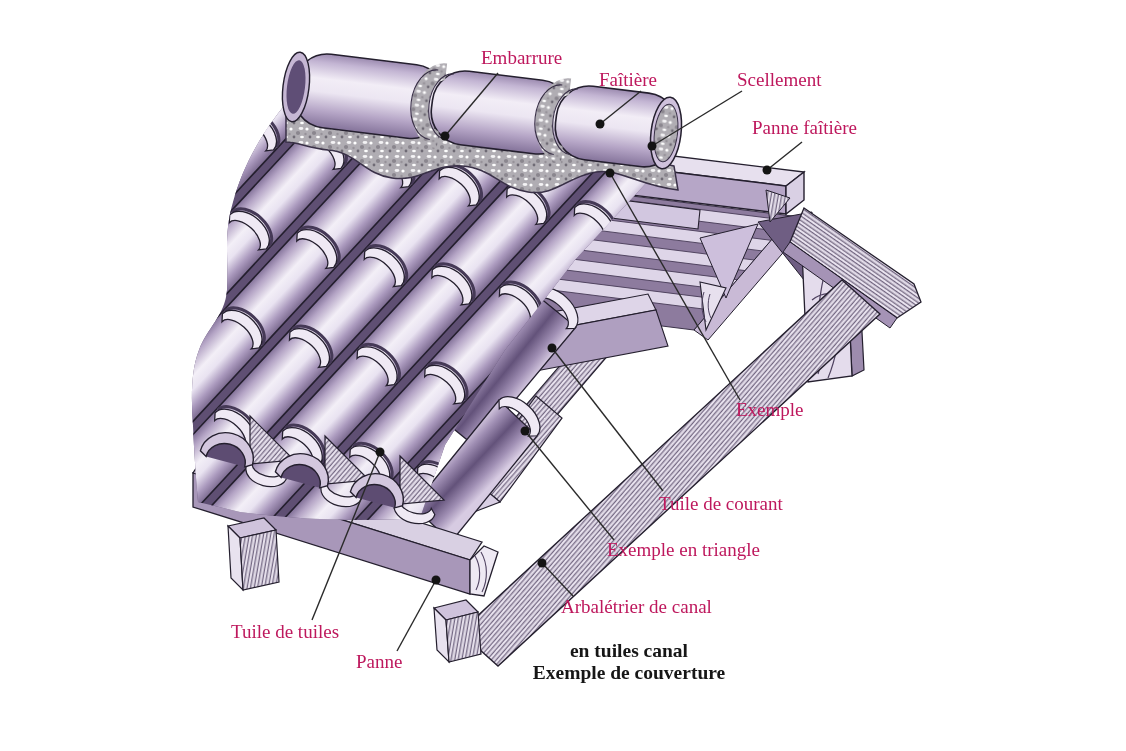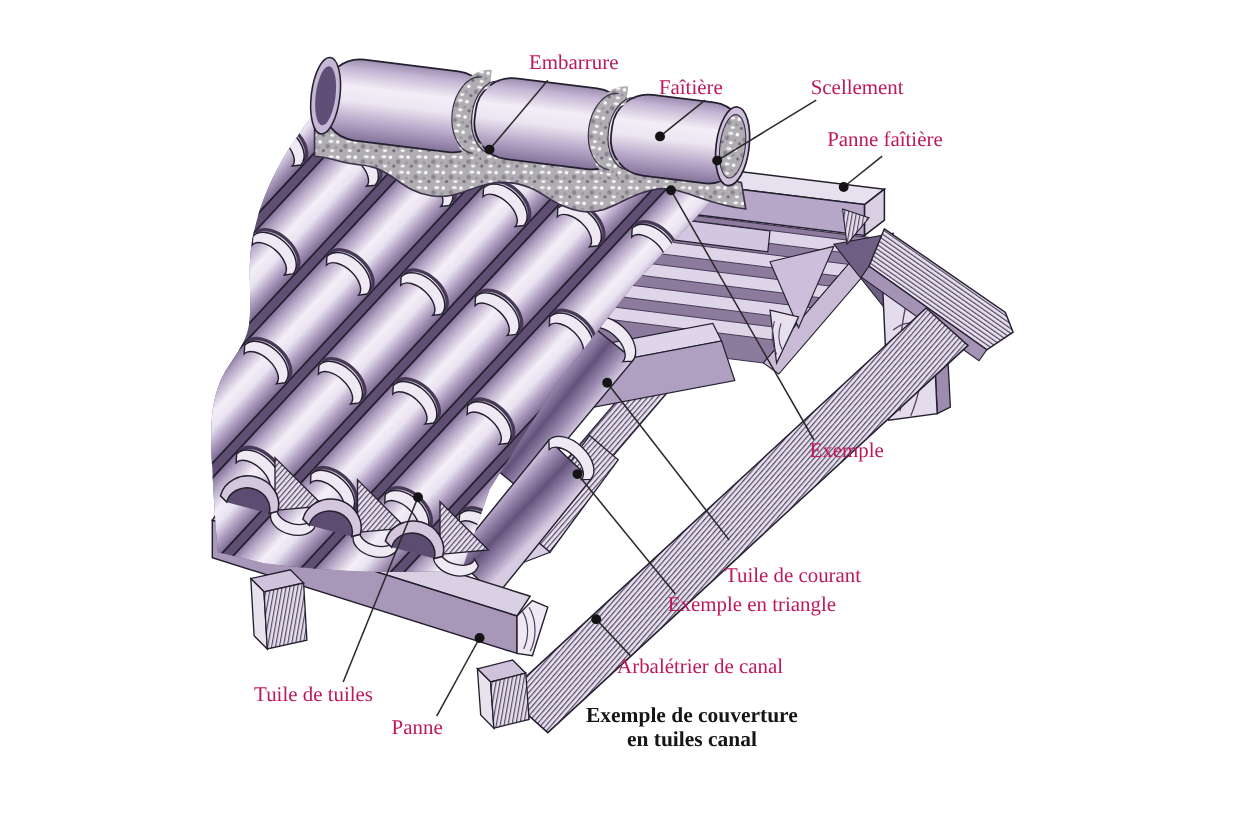--- a/index.html
+++ b/index.html
@@ -487,24 +487,24 @@
     <circle cx="380" cy="452" r="4.5"></circle>
         <circle cx="436" cy="580" r="4.5"></circle>
   </g>
 </svg>
 
 <div class="lbl" style="left:481px;top:47px">Embarrure</div>
 <div class="lbl" style="left:599px;top:69px">Faîtière</div>
 <div class="lbl" style="left:737px;top:69px">Scellement</div>
 <div class="lbl" style="left:752px;top:117px">Panne faîtière</div>
 <div class="lbl" style="left:736px;top:399px">Exemple</div>
-<div class="lbl" style="left:659px;top:513px">Tuile de courant</div>
+<div class="lbl" style="left:659px;top:493px">Tuile de courant</div>
 <div class="lbl" style="left:607px;top:539px">Exemple en triangle</div>
 <div class="lbl" style="left:561px;top:596px">Arbalétrier de canal</div>
 <div class="lbl" style="left:231px;top:621px">Tuile de tuiles</div>
 <div class="lbl" style="left:356px;top:651px">Panne</div>
 
 <div class="caption" style="left:494px;top:640px;width:270px">
+  <div>en tuiles canal</div>
   <div>Exemple de couverture</div>
-  <div>en tuiles canal</div>
 </div>
 
 </div>
 
 </body></html>

